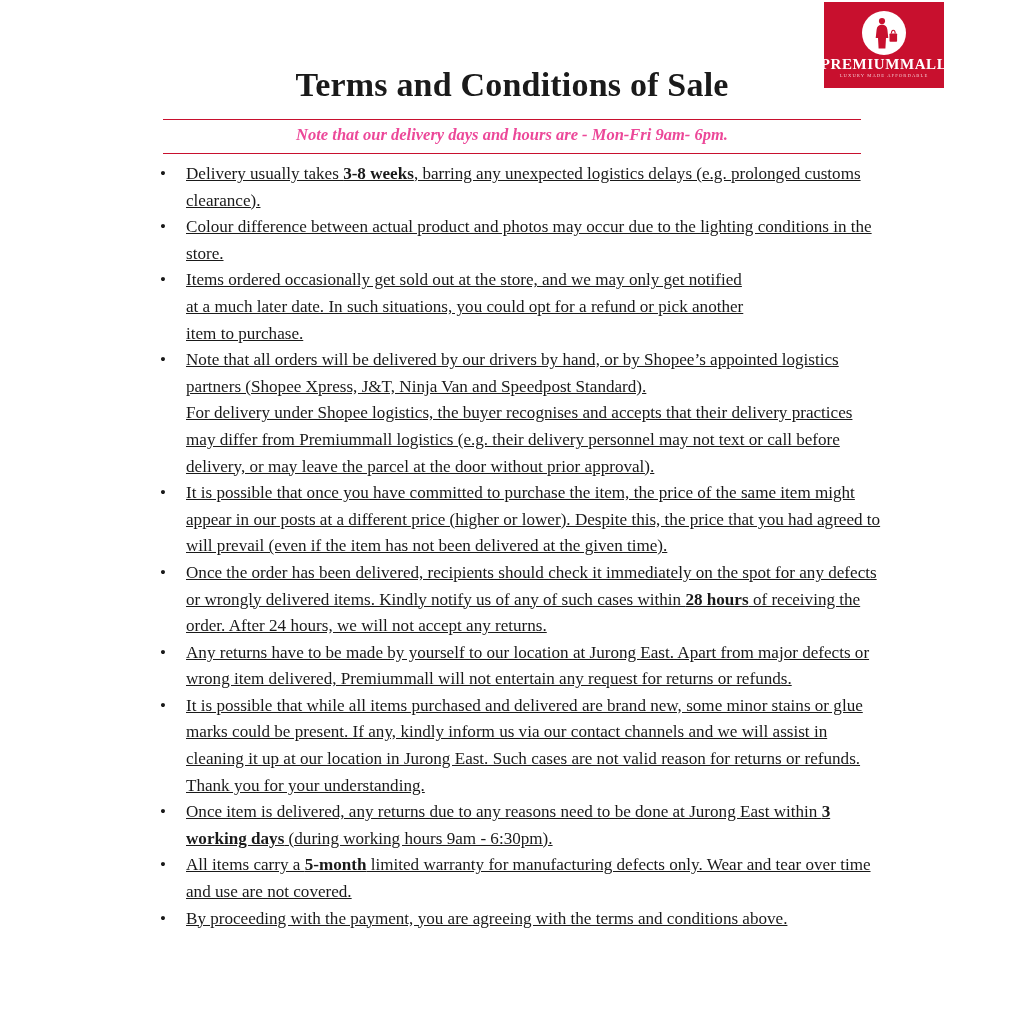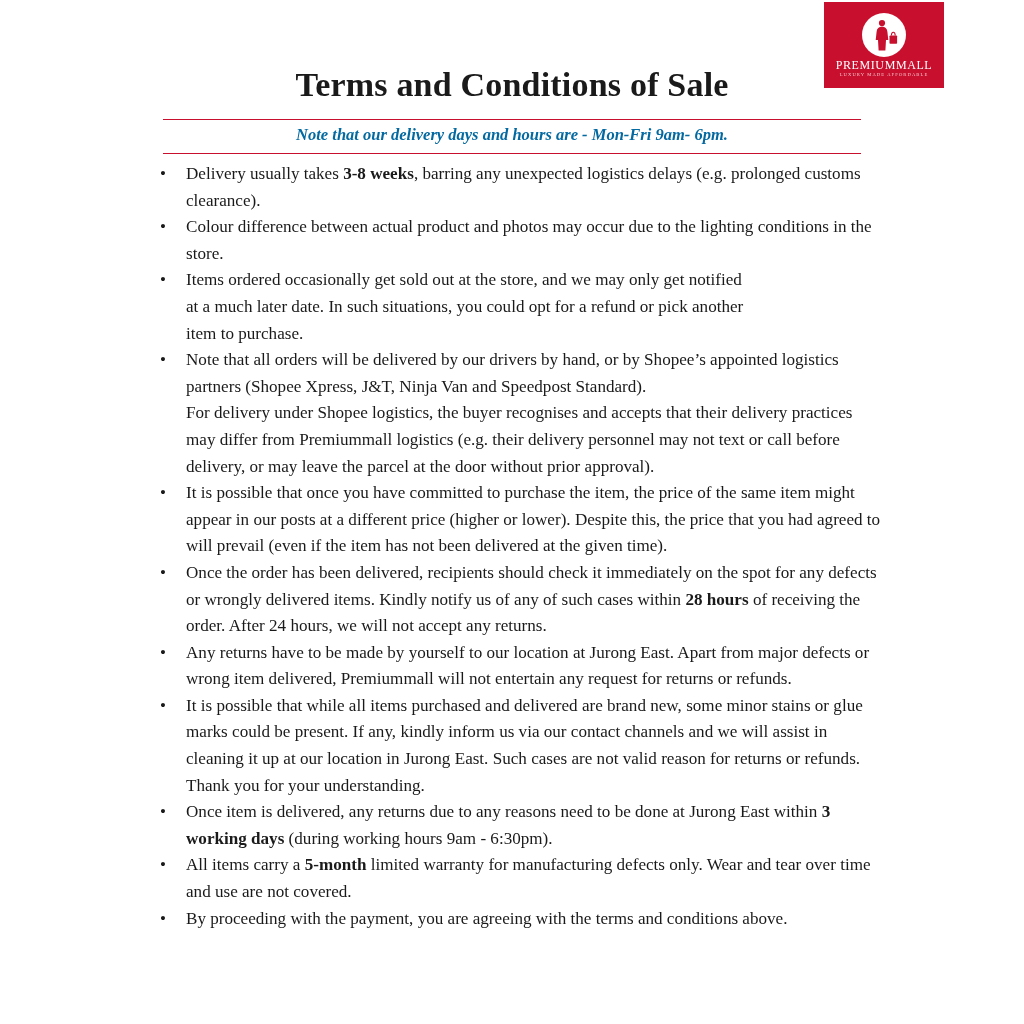--- a/index.html
+++ b/index.html
@@ -42,23 +42,23 @@
     background: #ffffff;
     position: relative;
     display: flex;
     align-items: center;
     justify-content: center;
   }
   .logo-circle svg { display: block; }
   .logo-word {
     color: #ffffff;
     font-family: "Liberation Serif", serif;
-    font-size: 12px;
+    font-size: 15px;
     letter-spacing: 0.6px;
-    font-weight: normal;
+    font-weight: bold;
     line-height: 1;
   }
   .logo-tag {
     color: #f3c6ce;
     font-family: "Liberation Serif", serif;
     font-size: 4.6px;
     letter-spacing: 1.1px;
     line-height: 1;
   }
 
@@ -84,21 +84,21 @@
   }
   .rule.top { top: 119px; }
   .rule.bottom { top: 153px; }
 
   .notice {
     position: absolute;
     top: 125px;
     left: 163px;
     width: 698px;
     text-align: center;
-    color: #0369a1;
+    color: #ec4899;
     font-family: "Liberation Serif", serif;
     font-style: italic;
     font-weight: bold;
     font-size: 16.5px;
   }
 
   
   .list {
     position: absolute;
     top: 161px;
@@ -117,20 +117,21 @@
     padding-left: 8px;
     font-size: 17px;
     line-height: 26.6px;
     box-sizing: border-box;
   }
   .text {
     flex: 1 1 auto;
     font-size: 17.1px;
     line-height: 26.6px;
     text-align: left;
+    text-decoration: underline;
   }
   .text b { font-weight: bold; }
 </style>
 </head>
 <body>
 
 <div class="logo-badge">
   <div class="logo-inner">
     <div class="logo-circle">
       <svg width="30" height="34" viewBox="0 0 30 34" aria-hidden="true">

